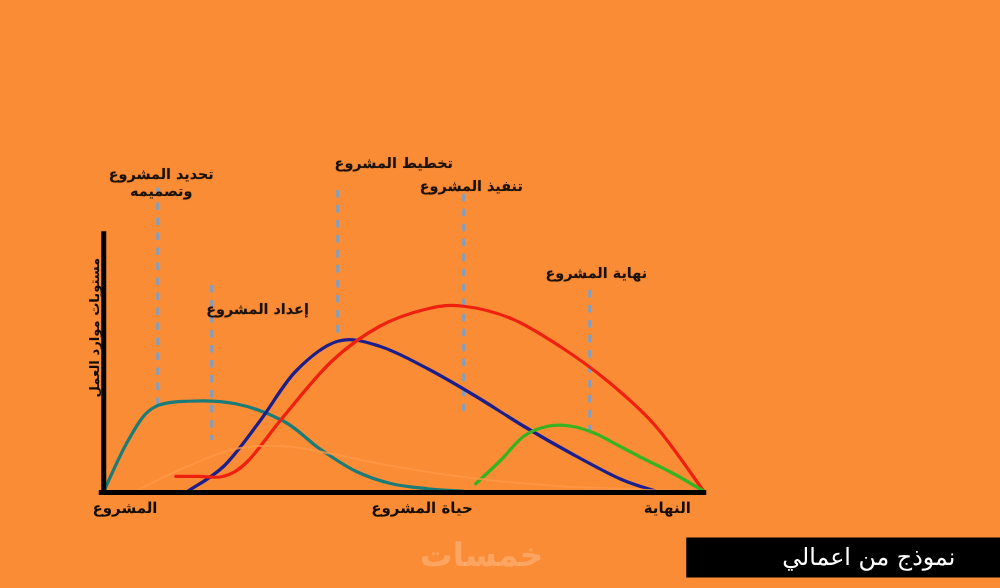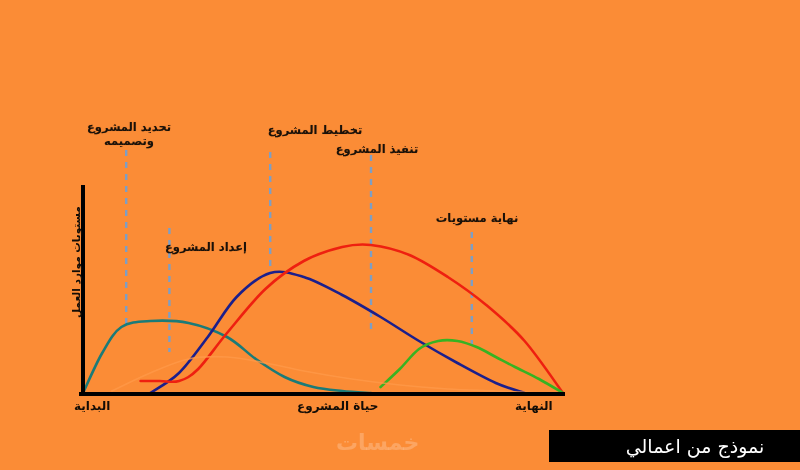--- a/index.html
+++ b/index.html
@@ -39,21 +39,21 @@
   .ylab{
     position:absolute; color:#140d06; direction:rtl;
     font-size:10.5px; font-weight:700; white-space:nowrap;
     transform:rotate(-90deg); transform-origin:0 0;
     font-family:"DejaVu Sans","Liberation Sans",sans-serif;
   }
 
   
   .watermark{
     position:absolute; left:336px; top:430px;
-    font-size:22px; font-weight:700; direction:rtl;
+    font-size:26px; font-weight:700; direction:rtl;
     color:rgba(255,255,255,.22); letter-spacing:1px;
     font-family:"DejaVu Sans","Liberation Sans",sans-serif;
   }
 
   
   .badge{
     position:absolute; left:549px; top:430px;
     width:292px; height:32px;
     background:#000000; color:#ffffff;
     display:flex; align-items:center; justify-content:center;
@@ -81,29 +81,29 @@
         <path d="M 140.60 381.00 C 143.80 381.00, 153.40 381.00, 159.80 381.00 C 166.20 381.00, 172.60 383.00, 179.00 381.00 C 185.40 379.00, 190.20 377.00, 198.20 369.00 C 206.20 361.00, 215.80 346.33, 227.00 333.00 C 238.20 319.67, 252.60 301.00, 265.40 289.00 C 278.20 277.00, 291.00 268.00, 303.80 261.00 C 316.60 254.00, 331.00 249.67, 342.20 247.00 C 353.40 244.33, 359.80 243.67, 371.00 245.00 C 382.20 246.33, 396.60 249.67, 409.40 255.00 C 422.20 260.33, 435.00 268.67, 447.80 277.00 C 460.60 285.33, 473.40 294.33, 486.20 305.00 C 499.00 315.67, 511.80 326.33, 524.60 341.00 C 537.40 355.67, 556.60 384.33, 563.00 393.00" fill="none" stroke="#ee2010" stroke-width="2.6" stroke-linecap="round" stroke-linejoin="round"></path>
         <path d="M 380.60 387.00 C 383.80 384.00, 393.40 375.33, 399.80 369.00 C 406.20 362.67, 412.60 353.67, 419.00 349.00 C 425.40 344.33, 431.80 342.33, 438.20 341.00 C 444.60 339.67, 451.00 340.00, 457.40 341.00 C 463.80 342.00, 470.20 344.33, 476.60 347.00 C 483.00 349.67, 489.40 353.67, 495.80 357.00 C 502.20 360.33, 507.80 363.33, 515.00 367.00 C 522.20 370.67, 531.00 374.67, 539.00 379.00 C 547.00 383.33, 559.00 390.67, 563.00 393.00" fill="none" stroke="#37b322" stroke-width="2.6" stroke-linecap="round" stroke-linejoin="round"></path>
         <path d="M 111.80 391.00 C 118.20 388.00, 137.40 378.33, 150.20 373.00 C 163.00 367.67, 175.80 361.67, 188.60 359.00 C 201.40 356.33, 214.20 356.33, 227.00 357.00 C 239.80 357.67, 252.60 360.67, 265.40 363.00 C 278.20 365.33, 289.40 368.33, 303.80 371.00 C 318.20 373.67, 335.80 376.67, 351.80 379.00 C 367.80 381.33, 383.80 383.33, 399.80 385.00 C 415.80 386.67, 431.80 388.00, 447.80 389.00 C 463.80 390.00, 479.80 390.33, 495.80 391.00 C 511.80 391.67, 535.80 392.67, 543.80 393.00" fill="none" stroke="#ff9a4a" stroke-width="1.6" stroke-linecap="round" stroke-linejoin="round" opacity="0.75"></path>
       </g>
     <g id="axes">
       <line id="yaxis" x1="83" y1="185" x2="83" y2="395" stroke="#000" stroke-width="4"></line>
       <line id="xaxis" x1="79" y1="394" x2="565" y2="394" stroke="#000" stroke-width="4"></line>
     </g>
   </svg>
 
-  <div class="ann" style="left:84px;top:120px;width:90px;">تحديد المشروع
+  <div class="ann" style="left:84px;top:132px;width:90px;">تحديد المشروع
 وتصميمه</div>
   <div class="ann" style="left:156px;top:202px;width:100px;margin-top:38px;">إعداد المشروع</div>
   <div class="ann" style="left:225px;top:123px;width:100px;margin-left:40px;">تخطيط المشروع</div>
   <div class="ann" style="left:327px;top:142px;width:100px;">تنفيذ المشروع</div>
-  <div class="ann" style="left:427px;top:211px;width:100px;">نهاية مستويات</div>
+  <div class="ann" style="left:427px;top:211px;width:100px;">نهاية المشروع</div>
 
   <div class="ylab" style="left:70px;top:318px;">مستويات موارد العمل</div>
-  <div class="axlab" style="left:74px;top:399px;">البداية</div>
+  <div class="axlab" style="left:74px;top:399px;">المشروع</div>
   <div class="axlab" style="left:283px;top:399px;margin-left:14px;">حياة المشروع</div>
   <div class="axlab" style="left:515px;top:399px;">النهاية</div>
 
   <div class="watermark">خمسات</div>
 
   <div class="badge">
     <span>نموذج من اعمالي</span>
   </div>
 </div>
 

